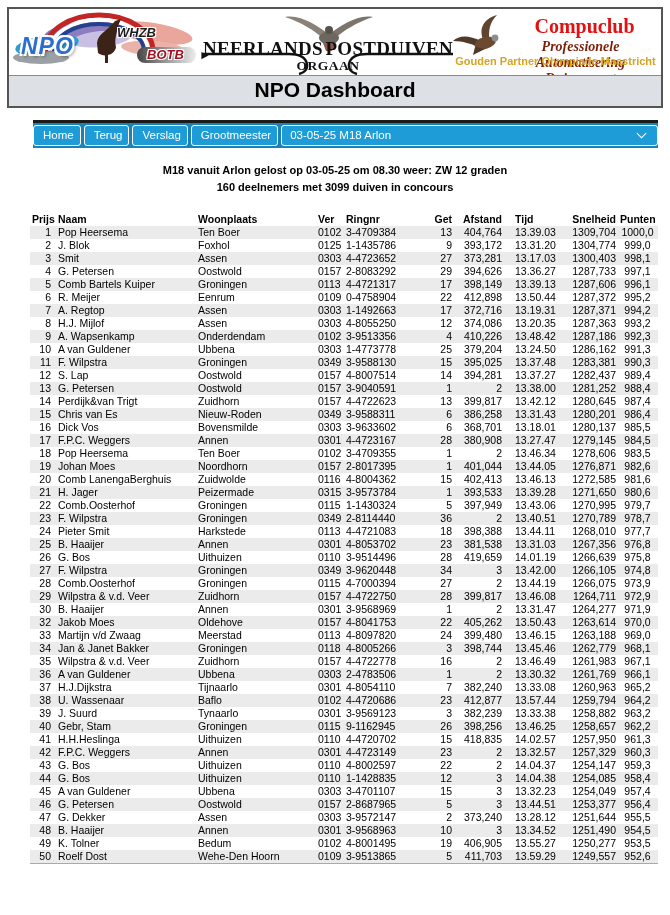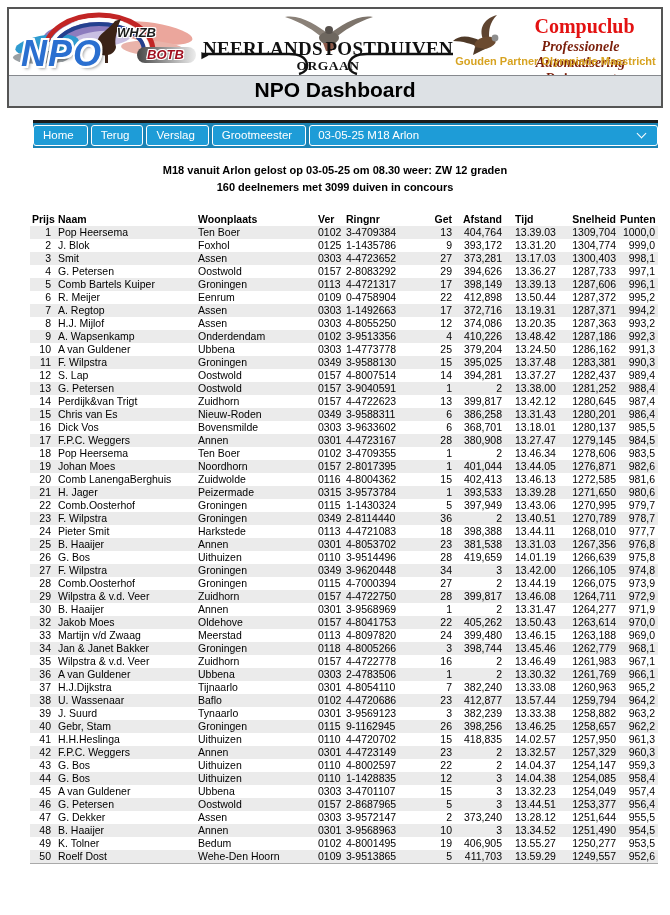--- a/index.html
+++ b/index.html
@@ -13,21 +13,21 @@
   
   .npo-logo{position:relative;width:190px;height:62px;flex:0 0 auto;}
   .el{position:absolute;border-radius:50%;}
   .el-purple{left:30px;top:10px;width:74px;height:20px;background:#8d7cbe;transform:rotate(-10deg);}
   .el-lav{left:58px;top:20px;width:60px;height:16px;background:#c9bfe2;transform:rotate(-6deg);}
   .el-blue{left:2px;top:24px;width:64px;height:20px;background:#2f9bd0;transform:rotate(-8deg);}
   .el-gray{left:0px;top:40px;width:56px;height:13px;background:#9aa0a4;}
   .el-pink{left:100px;top:12px;width:80px;height:20px;background:#eba69c;transform:rotate(9deg);}
   .el-salmon{left:108px;top:30px;width:64px;height:15px;background:#e9b3aa;transform:rotate(4deg);}
   .arc-svg{position:absolute;left:26px;top:0;}
-  .npo-text{position:absolute;left:8px;top:22px;font-style:italic;font-weight:bold;font-size:36px;letter-spacing:1px;color:#2a6fd0;
+  .npo-text{position:absolute;left:8px;top:22px;font-style:italic;font-weight:bold;font-size:23px;letter-spacing:1px;color:#2a6fd0;
     text-shadow:-2px -2px 0 #fff,2px -2px 0 #fff,-2px 2px 0 #fff,2px 2px 0 #fff,3px 3px 3px rgba(0,0,0,.35);}
   .npo-pigeon{position:absolute;left:78px;top:6px;}
   .whzb-text{position:absolute;left:104px;top:14px;font-style:italic;font-weight:bold;font-size:13px;color:#1c1c1c;
     text-shadow:-1px -1px 0 #fff,1px -1px 0 #fff,-1px 1px 0 #fff,1px 1px 0 #fff;}
   .botb-pill{position:absolute;left:124px;top:36px;padding:0 12px 1px 10px;border-radius:9px;
     background:linear-gradient(90deg,#474747,#ededed);font-style:italic;font-weight:bold;font-size:13px;color:#a01020;
     text-shadow:-1px -1px 0 #fff,1px -1px 0 #fff,-1px 1px 0 #fff,1px 1px 0 #fff;}
   .botb-arrow{position:absolute;left:186px;top:37px;font-size:12px;color:#111;}
 
   
@@ -49,21 +49,21 @@
   .cc-partner{position:absolute;left:0px;top:44px;width:205px;text-align:center;
     font-weight:bold;font-size:11px;color:#d7a321;}
 
   .dash-bar{background:#dde1e5;border-top:1px solid #86898e;text-align:center;
     font-weight:bold;font-size:21px;padding:2px 0 4px 0;color:#000;}
 
   
   .nav{margin:12px 12px 0 33px;height:25px;background:#1a82b4;border-top:3px solid #1c1c1c;
     display:flex;align-items:center;gap:3px;padding:0;}
   .nav-btn{background:#1e9cd7;border:1px solid #fff;border-radius:3px;color:#fff;
-    font-size:11.5px;padding:3px 13px 4px 9px;white-space:nowrap;cursor:pointer;}
+    font-size:11.5px;padding:3px 6px 4px 9px;white-space:nowrap;cursor:pointer;}
   .nav-select{flex:1;background:#1e9cd7;border:1px solid #fff;border-radius:3px;color:#fff;
     font-size:11.5px;padding:3px 8px 4px 8px;display:flex;align-items:center;justify-content:space-between;cursor:pointer;}
   .chev{width:6px;height:6px;border-right:1.5px solid #fff;border-bottom:1.5px solid #fff;
     transform:rotate(45deg);margin-right:4px;margin-top:-3px;}
 
   
   .page-title{text-align:center;font-weight:bold;font-size:17px;margin:16px 0 0 0;}
   .race-info{text-align:center;font-weight:bold;font-size:11px;line-height:1.55;margin-top:14px;}
 
   
@@ -71,21 +71,21 @@
     font-size:10.5px;border-bottom:1px solid #a9a9a9;}
   .results th,.results td{padding:0 2px;height:13px;line-height:13px;overflow:hidden;white-space:nowrap;}
   .results thead th{font-weight:bold;background:#fff;}
   .results tbody tr:nth-child(odd){background:#ebebeb;}
   .c0{width:26px;} .c1{width:140px;} .c2{width:120px;} .c3{width:28px;} .c4{width:80px;}
   .c5{width:30px;} .c6{width:50px;} .c7{width:58px;} .c8{width:56px;} .c9{width:40px;}
   .results th.a-l,.results td.a-l{text-align:left;}
   .results th.a-r,.results td.a-r{text-align:right;}
   .results td.prijs{padding-right:5px;}
   .results th.tijd,.results td.tijd{padding-left:11px;}
-  .results td.punten,.results th.punten{padding-right:3px;}
+  .results td.punten,.results th.punten{padding-right:3px;text-align:center;}
 </style>
 </head>
 <body>
 
 <div class="page">
 
   <div class="header-box">
     <div class="logo-row">
 
       <div class="npo-logo">

